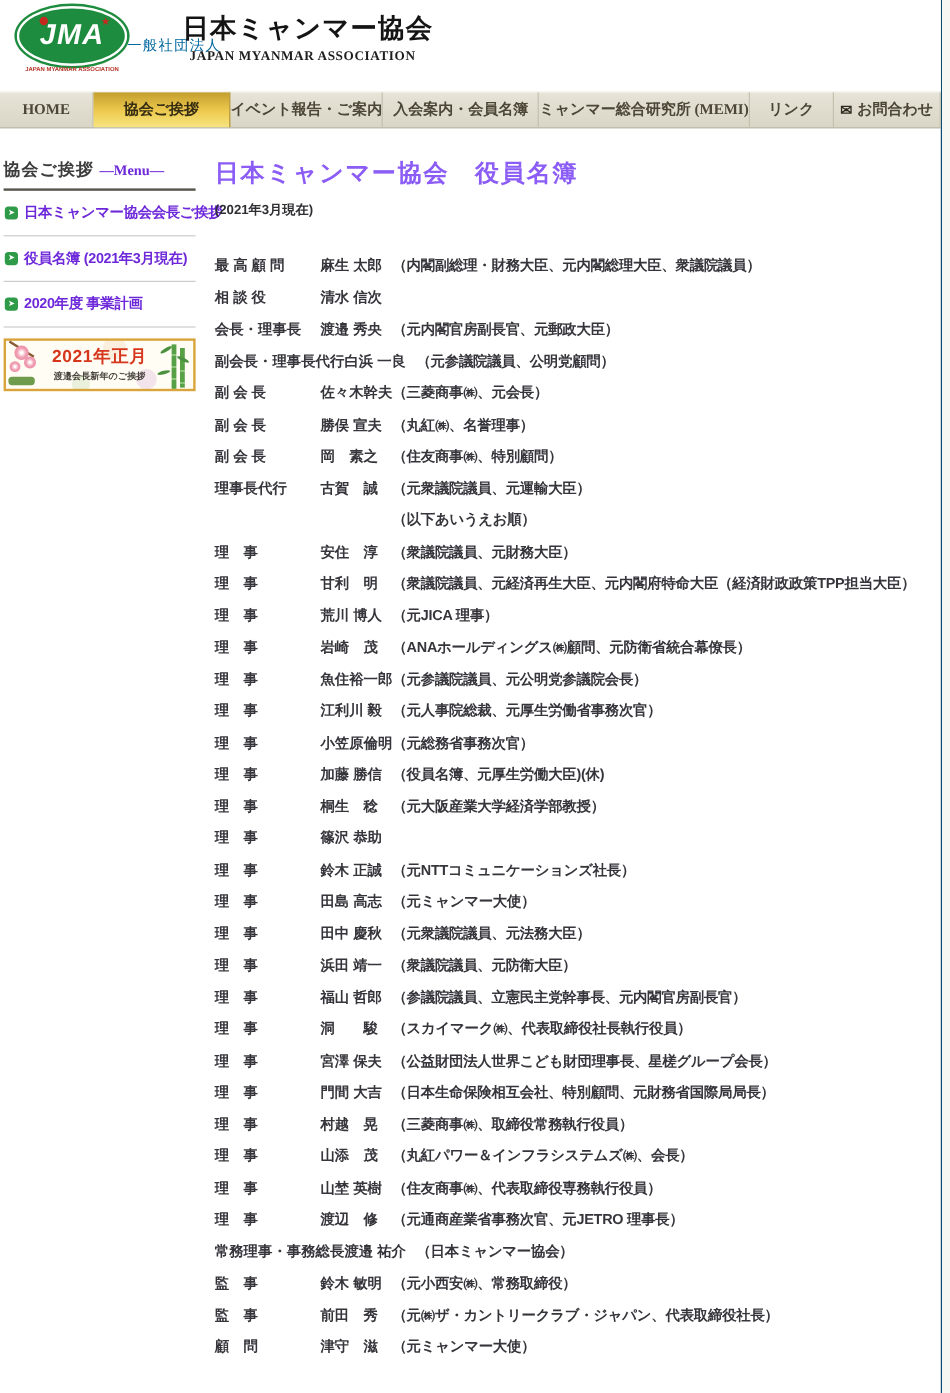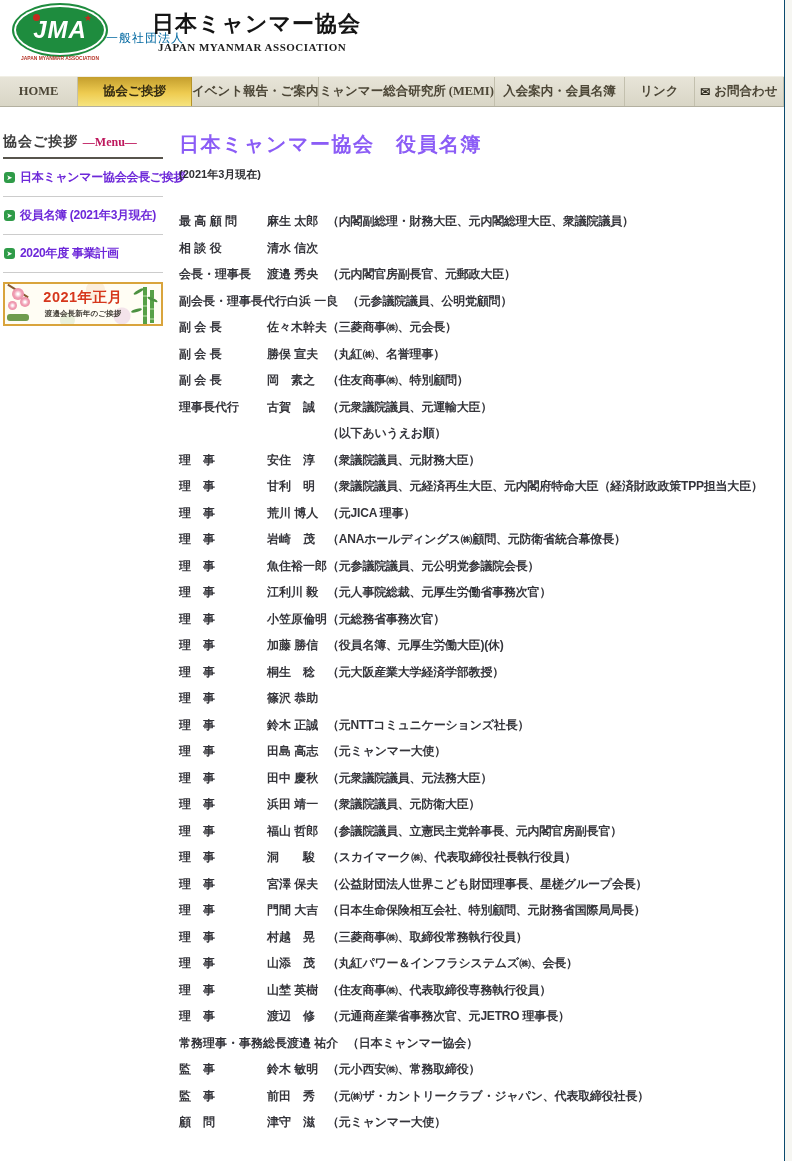--- a/index.html
+++ b/index.html
@@ -39,21 +39,21 @@
 
   
   .content { display:flex; }
   .sidebar { flex:0 0 172px; padding:26px 0 0 3px; }
   .main { flex:1; padding:24px 0 0 7px; }
 
   
   .menu-title { width:160px; font-family:"Liberation Serif",serif; font-weight:bold;
     font-size:14px; color:#3c3c3c; padding-bottom:6px; border-bottom:2px solid #57544c;
     letter-spacing:1px; white-space:nowrap; }
-  .menu-suffix { font-size:12px; color:#be185d; letter-spacing:0;margin-top:24px; }
+  .menu-suffix { font-size:12px; color:#6d28d9; letter-spacing:0;margin-top:24px; }
   .side-item { width:160px; display:flex; align-items:center; gap:5px; padding:10px 0 10px 1px;
     border-bottom:1px solid #cccccc; cursor:pointer; }
   .arrow-ic { flex:0 0 11px; height:11px; border-radius:3px; background:#2f9b48; color:#fff;
     font-size:7px; line-height:11px; text-align:center; }
   .side-label { font-size:12px; font-weight:bold; color:#6d28d9; white-space:nowrap; letter-spacing:-.3px; }
 
   .banner { position:relative; width:160px; height:44px; margin-top:9px; cursor:pointer;
     border:2px solid #d9a43c;
     background:
       radial-gradient(circle at 75% 80%, #f3e3ea 0 8px, transparent 9px),
@@ -111,22 +111,22 @@
     </div>
     <span class="org-prefix">一般社団法人</span>
     <div class="org-name">日本ミャンマー協会</div>
     <div class="org-name-en">JAPAN MYANMAR ASSOCIATION</div>
   </header>
 
   <nav class="nav">
     <div class="nav-item w0">HOME</div>
     <div class="nav-item w1 active">協会ご挨拶</div>
     <div class="nav-item w2">イベント報告・ご案内</div>
+    <div class="nav-item w3">入会案内・会員名簿</div>
     <div class="nav-item w4">ミャンマー総合研究所 (MEMI)</div>
-    <div class="nav-item w3">入会案内・会員名簿</div>
     <div class="nav-item w5">リンク</div>
     <div class="nav-item w6">
       <span class="mail-icon">✉</span>
       <span>お問合わせ</span>
     </div>
   </nav>
 
   <div class="content">
 
     <aside class="sidebar">

